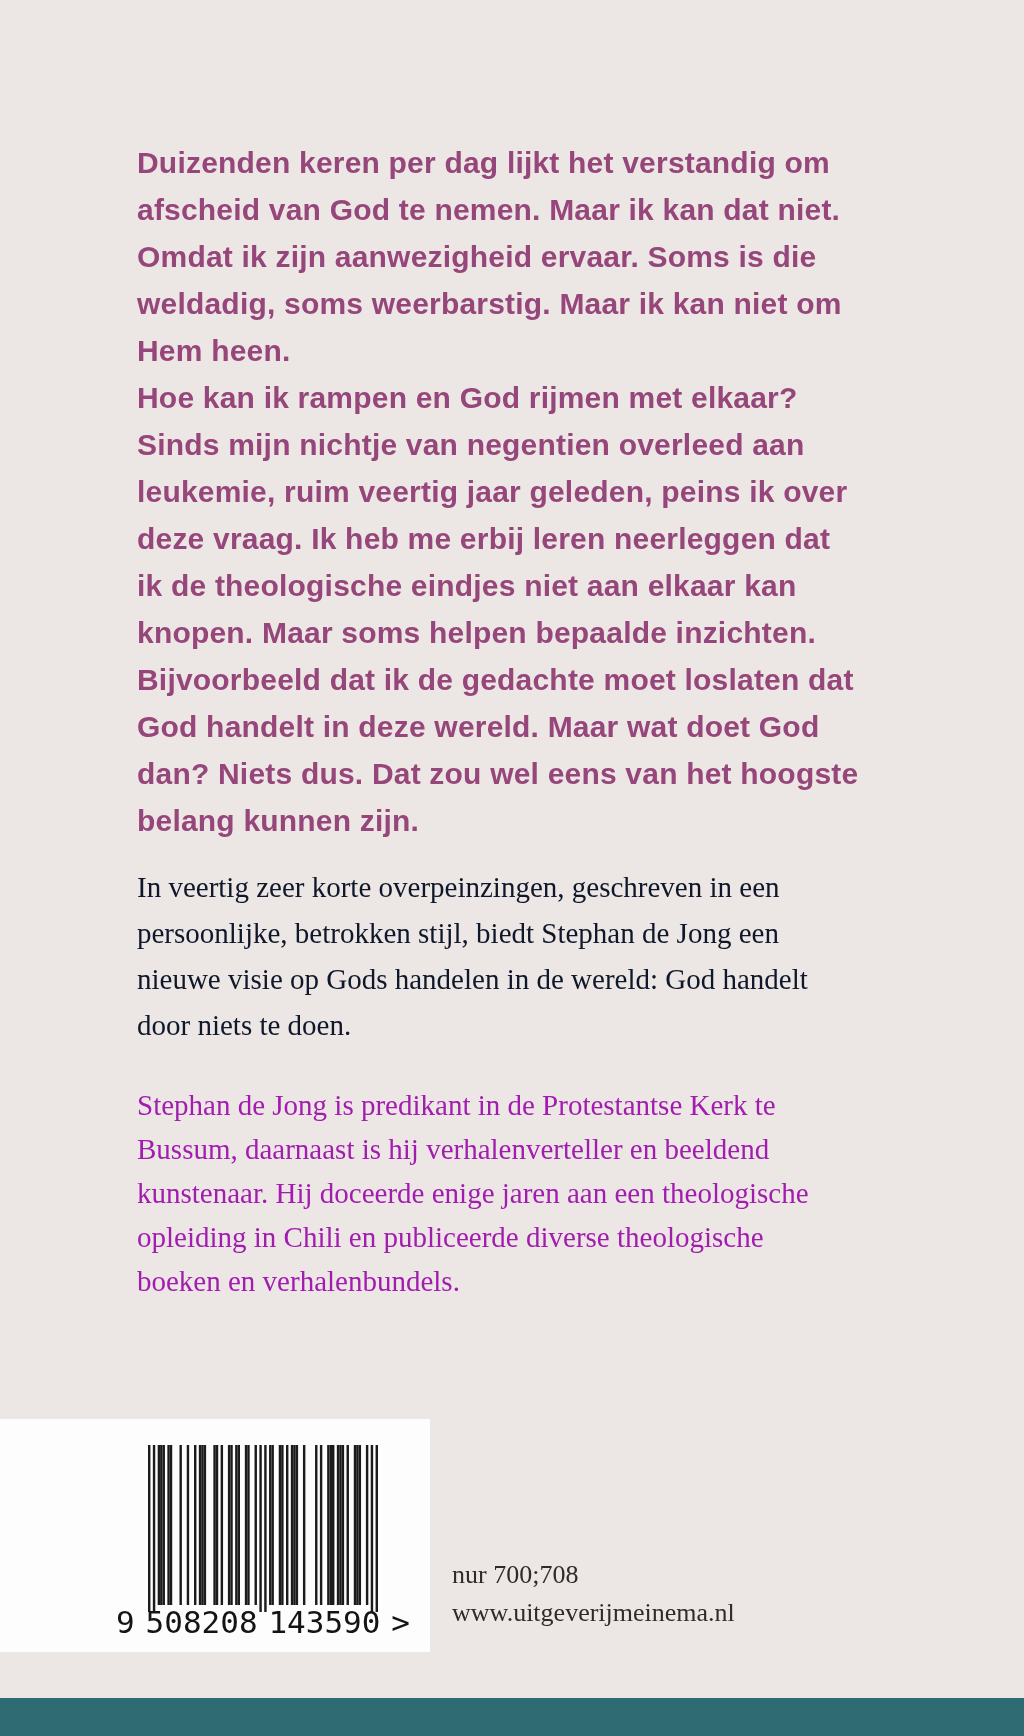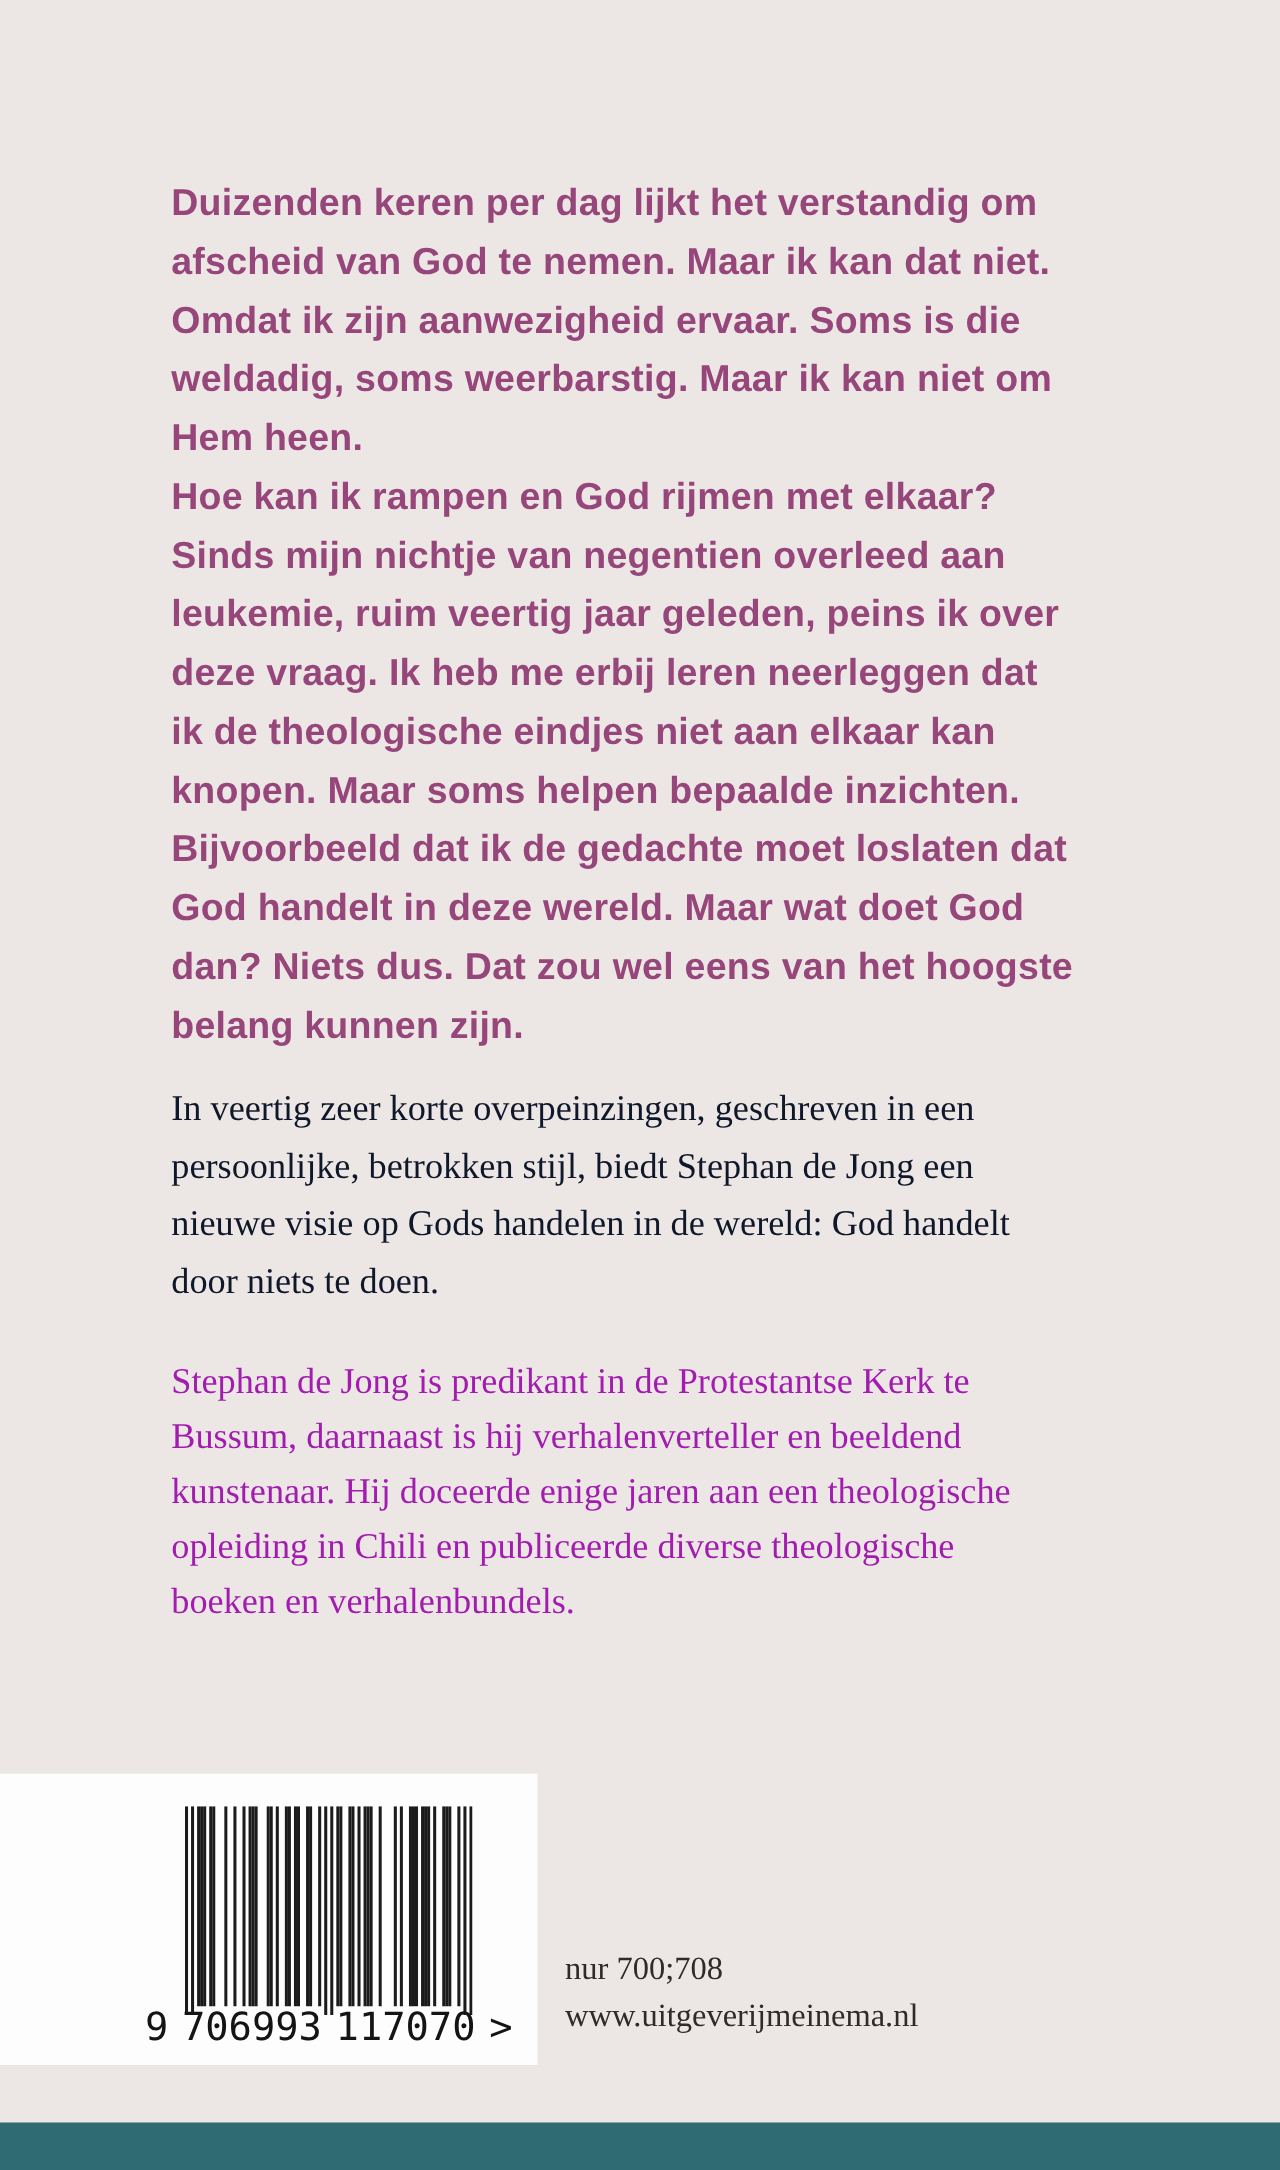--- a/index.html
+++ b/index.html
@@ -162,22 +162,22 @@
       <rect x="85" y="0" width="1" height="160" fill="#1b1b1b"></rect>
       <rect x="86" y="0" width="1" height="160" fill="#1b1b1b"></rect>
       <rect x="87" y="0" width="1" height="160" fill="#1b1b1b"></rect>
       <rect x="90" y="0" width="1" height="160" fill="#1b1b1b"></rect>
       <rect x="92" y="0" width="1" height="167" fill="#1b1b1b"></rect>
       <rect x="94" y="0" width="1" height="167" fill="#1b1b1b"></rect>
     </svg>
 
   <div class="ean-digits">
     <span>9</span>
-    <span>706993</span>
-    <span>117070</span>
+    <span>508208</span>
+    <span>143590</span>
     <span>&gt;</span>
   </div>
 
   <div class="footer-text" style="color: rgb(46, 43, 42);">nur 700;708
 www.uitgeverijmeinema.nl</div>
 
   <div class="bottom-band" style="background: rgb(46, 107, 114);"></div>
 
 </div>
 

